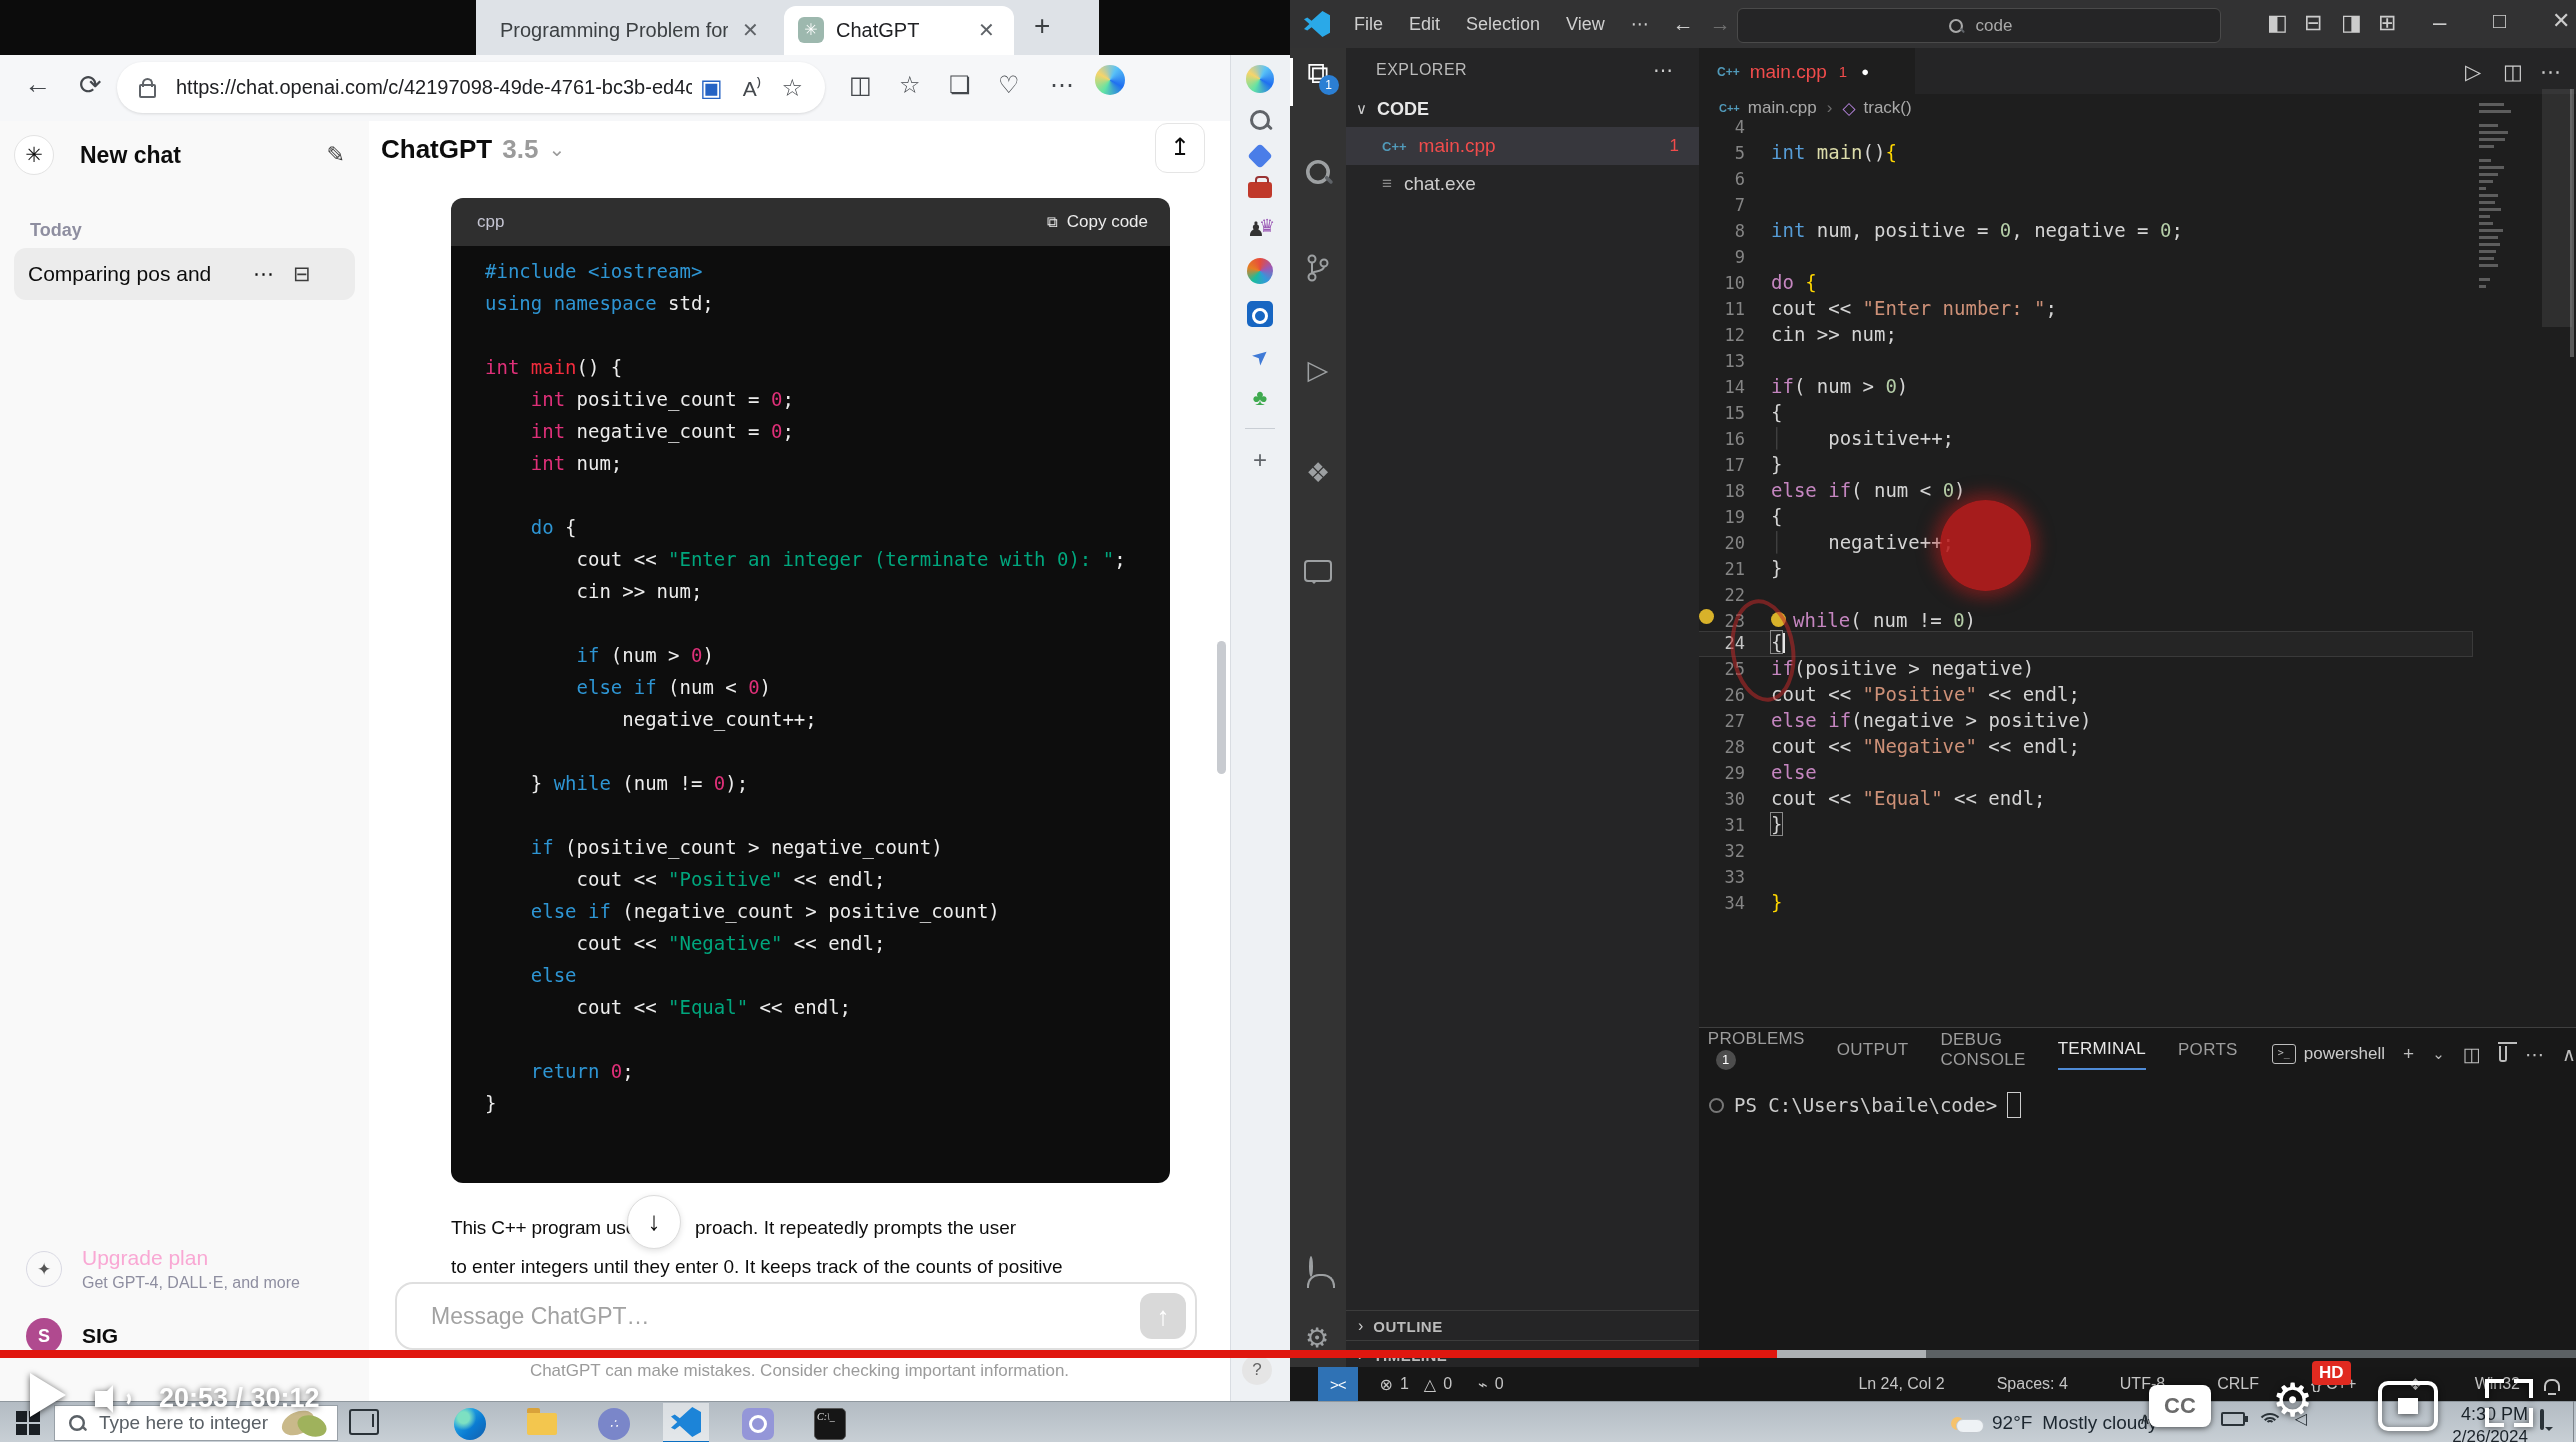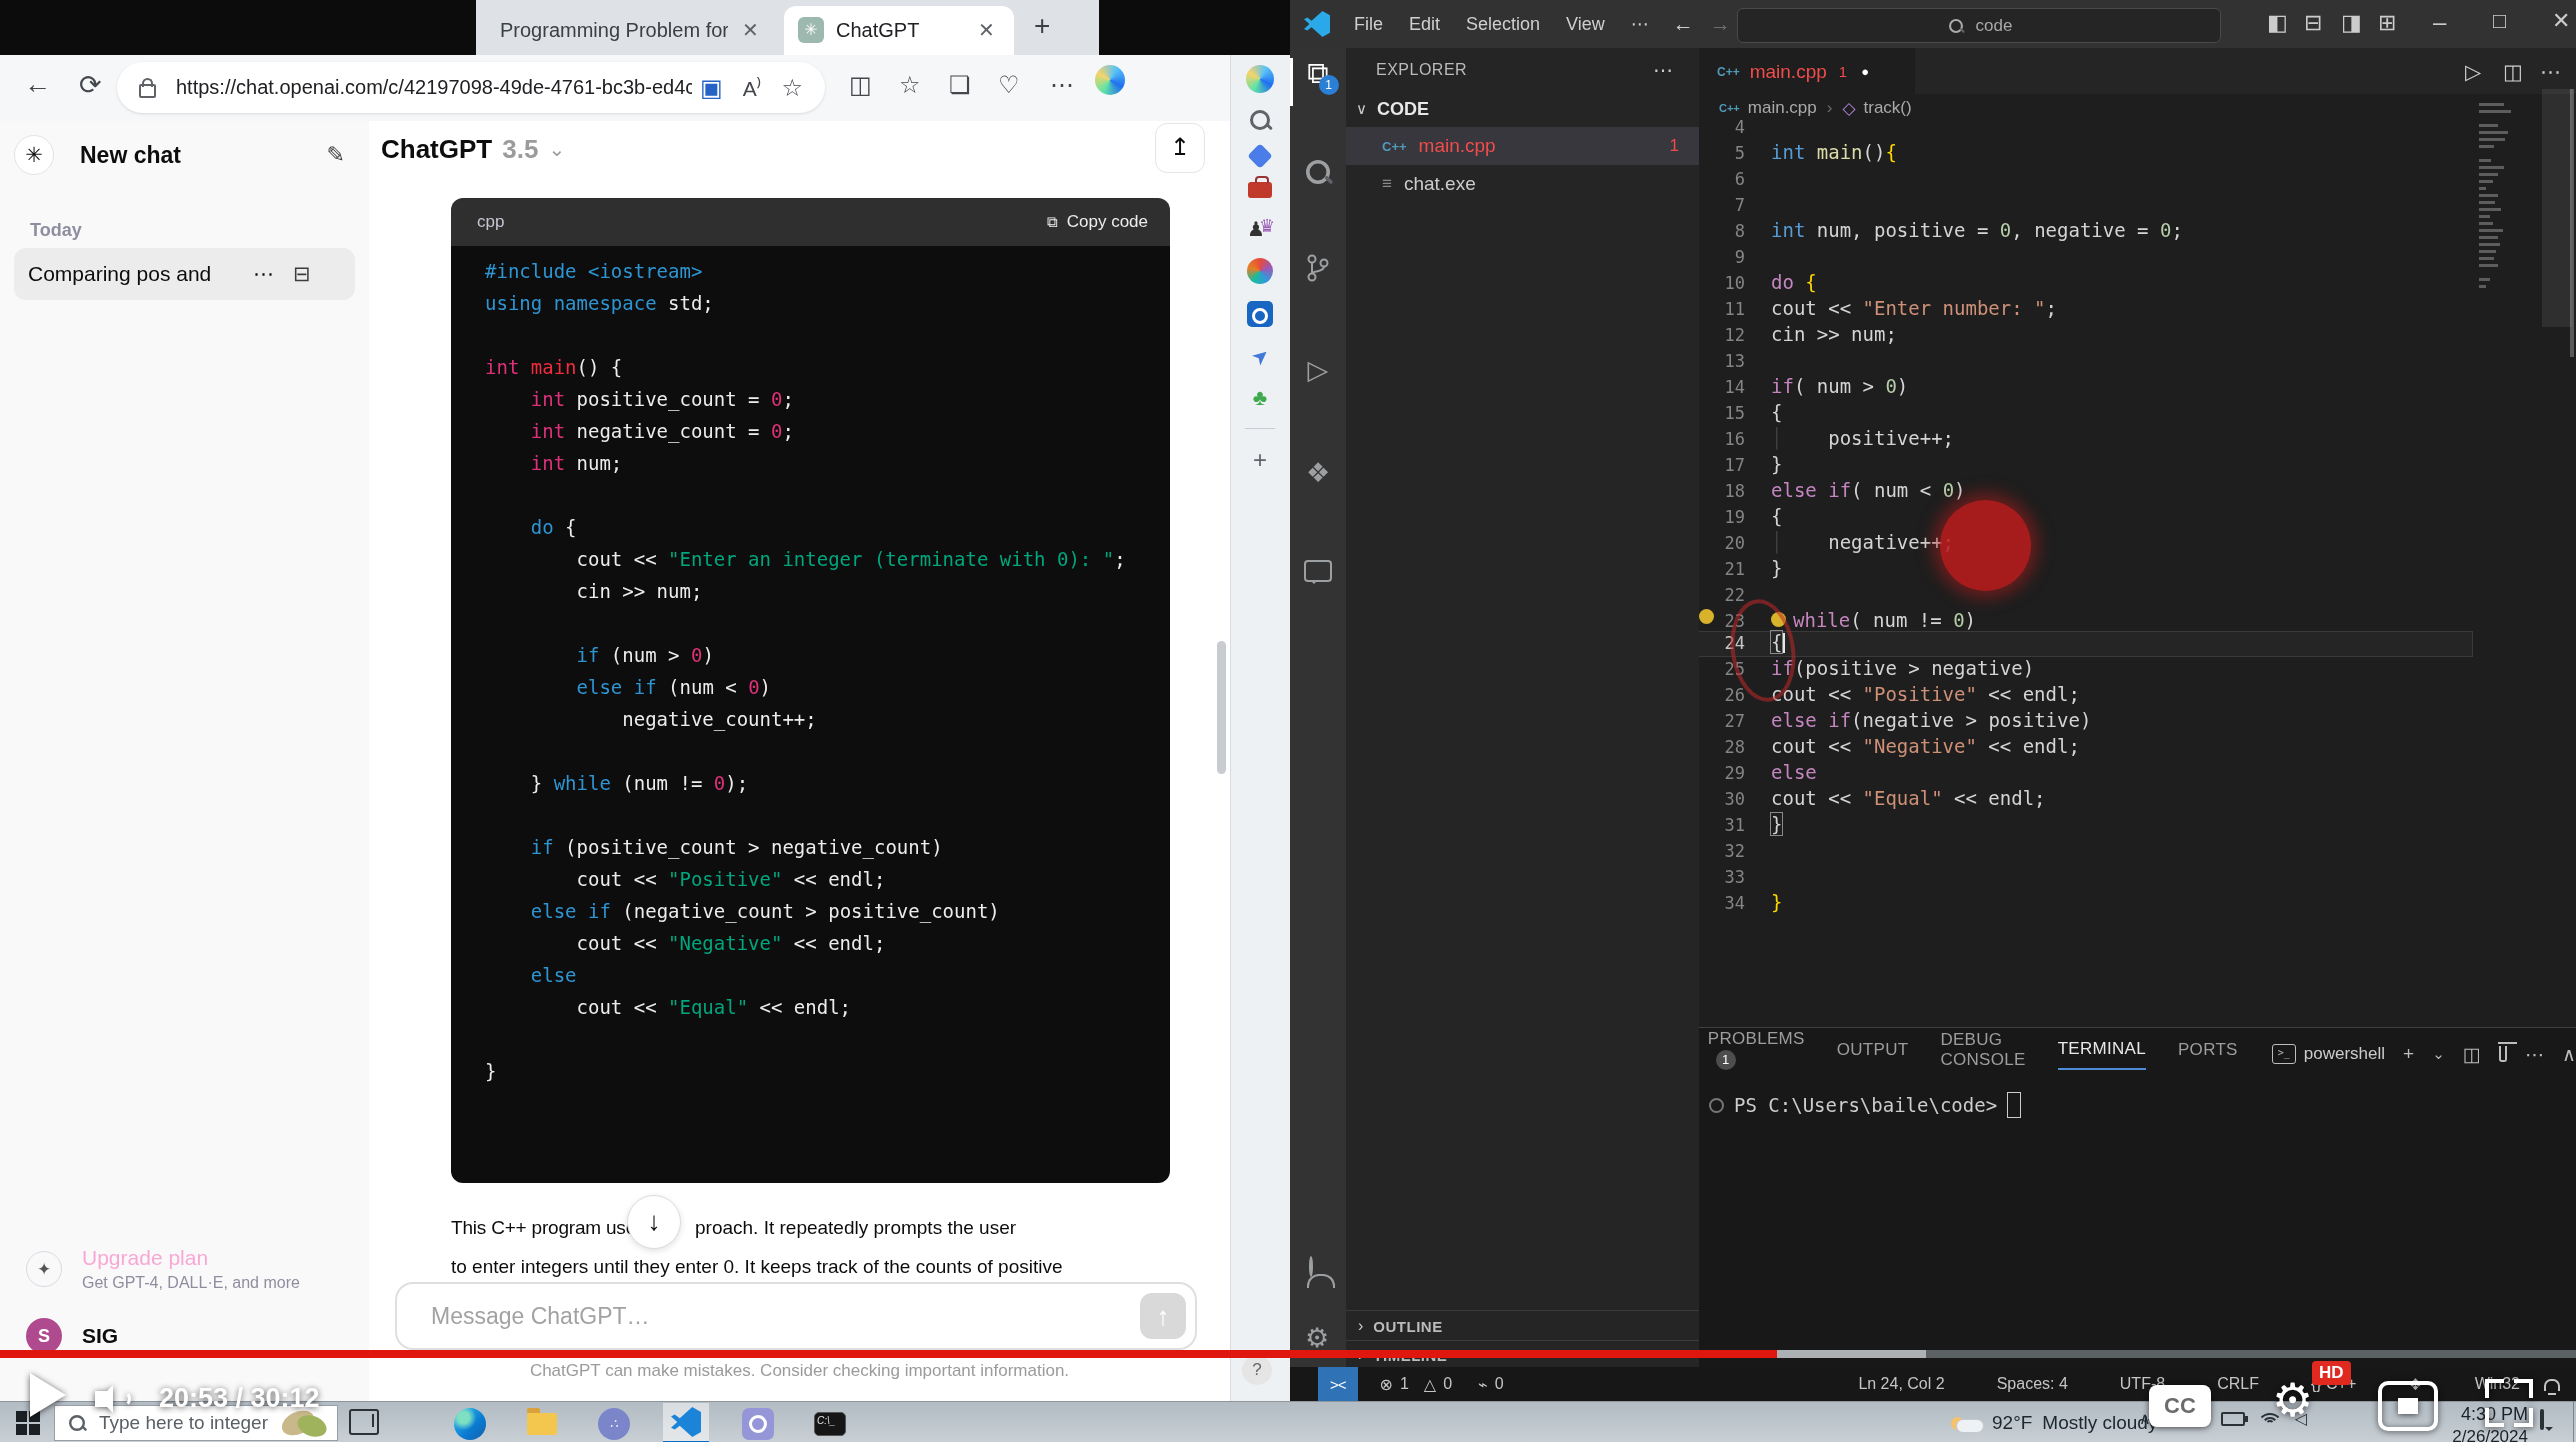--- a/index.html
+++ b/index.html
@@ -87,21 +87,21 @@
   .taskbar{left:0;top:1401px;width:2576px;height:42px;background:linear-gradient(180deg,#b3bbc3,#c9d0d6);border-top:1px solid #8f979e;}
   .startgrid{display:grid;grid-template-columns:11px 11px;grid-gap:2px;}
   .startgrid i{width:11px;height:11px;background:#1a1f24;}
   .tsearch{left:54px;top:1405px;width:282px;height:34px;background:#fff;border:1px solid #98a0a7;color:#5a6066;font-size:19px;}
   .tile{width:46px;height:38px;display:flex;align-items:center;justify-content:center;}
   .folder{width:30px;height:22px;background:#f3c64e;border-radius:2px;position:relative;}
   .folder:before{content:"";position:absolute;left:0;top:-5px;width:13px;height:5px;background:#d9a23a;border-radius:2px 2px 0 0;}
   .edgeball{width:32px;height:32px;border-radius:50%;background:radial-gradient(circle at 30% 30%,#7de0c2 0 18%,transparent 40%),linear-gradient(135deg,#35c1f1,#0a7ad1 60%,#155fab);}
   .ubu{width:32px;height:32px;border-radius:7px;background:#9496d8;display:flex;align-items:center;justify-content:center;}
   .ubu i{width:12px;height:12px;border:3px solid #fff;border-radius:50%;}
-  .cmd{width:32px;height:24px;border-radius:5px;background:#161616;border:1px solid #555;color:#e8e8e8;font-size:10px;font-family:Liberation Sans, sans-serif;display:flex;align-items:flex-start;justify-content:flex-start;padding:2px;box-sizing:border-box;}
+  .cmd{width:32px;height:32px;border-radius:5px;background:#161616;border:1px solid #555;color:#e8e8e8;font-size:10px;font-family:Liberation Serif, serif;display:flex;align-items:flex-start;justify-content:flex-start;padding:2px;box-sizing:border-box;}
   .batt{width:20px;height:10px;border:2px solid #2a3238;border-radius:2px;position:relative;}
   .batt:after{content:"";position:absolute;right:-5px;top:2px;width:3px;height:6px;background:#2a3238;}
   .wifi{position:relative;width:24px;height:15px;overflow:hidden;}
   .wifi i{position:absolute;left:50%;transform:translateX(-50%);border:2px solid #2a3238;border-radius:50%;border-bottom-color:transparent;border-left-color:transparent;border-right-color:transparent;transform-origin:center;}
   .wifi .w1{width:22px;height:22px;bottom:-13px;}
   .wifi .w2{width:13px;height:13px;bottom:-8px;}
   .wifi .w3{width:5px;height:5px;bottom:-3px;}
   .sun{width:13px;height:13px;border-radius:50%;background:#f6c26b;}
   .cloud{width:26px;height:12px;border-radius:8px;background:#eef2f5;border:1px solid #c3c9cf;margin-left:-8px;margin-top:6px;}
   .combox{width:24px;height:19px;border:2px solid #2a3238;border-radius:3px;position:relative;}
@@ -247,20 +247,21 @@
       <div class="cl"></div>
       <div class="cl"><span class="tk p">    } </span><span class="tk k">while</span><span class="tk p"> (num != </span><span class="tk t">0</span><span class="tk p">);</span></div>
       <div class="cl"></div>
       <div class="cl"><span class="tk p">    </span><span class="tk k">if</span><span class="tk p"> (positive_count &gt; negative_count)</span></div>
       <div class="cl"><span class="tk p">        cout &lt;&lt; </span><span class="tk s">"Positive"</span><span class="tk p"> &lt;&lt; endl;</span></div>
       <div class="cl"><span class="tk p">    </span><span class="tk k">else</span><span class="tk p"> </span><span class="tk k">if</span><span class="tk p"> (negative_count &gt; positive_count)</span></div>
       <div class="cl"><span class="tk p">        cout &lt;&lt; </span><span class="tk s">"Negative"</span><span class="tk p"> &lt;&lt; endl;</span></div>
       <div class="cl"><span class="tk p">    </span><span class="tk k">else</span></div>
       <div class="cl"><span class="tk p">        cout &lt;&lt; </span><span class="tk s">"Equal"</span><span class="tk p"> &lt;&lt; endl;</span></div>
       <div class="cl"></div>
+      <div class="cl"><span class="tk p">    </span><span class="tk k">return</span><span class="tk p"> </span><span class="tk t">0</span><span class="tk p">;</span></div>
       <div class="cl"><span class="tk p">}</span></div>
     </div>
 
   
   <span class="a" style="left:451px;top:1217px;width:189px;overflow:hidden;white-space:nowrap;font-size:19px;color:#0d0d0d;letter-spacing:-0.2px;">This C++ program uses a simila</span>
   <span class="a" style="left:695px;top:1217px;font-size:19px;color:#0d0d0d;">proach. It repeatedly prompts the user</span>
   <span class="a" style="left:451px;top:1256px;font-size:19px;color:#0d0d0d;">to enter integers until they enter 0. It keeps track of the counts of positive</span>
   <div class="a r" style="left:627px;top:1195px;width:52px;height:52px;background:#fff;border:1px solid #dcdcdc;box-shadow:0 2px 6px rgba(0,0,0,.12);color:#0d0d0d;font-size:26px;text-align:center;line-height:50px;">↓</div>
 
   <div class="a f" style="left:395px;top:1282px;width:798px;height:64px;border:2px solid #dfdfdf;border-radius:18px;background:#fff;">

